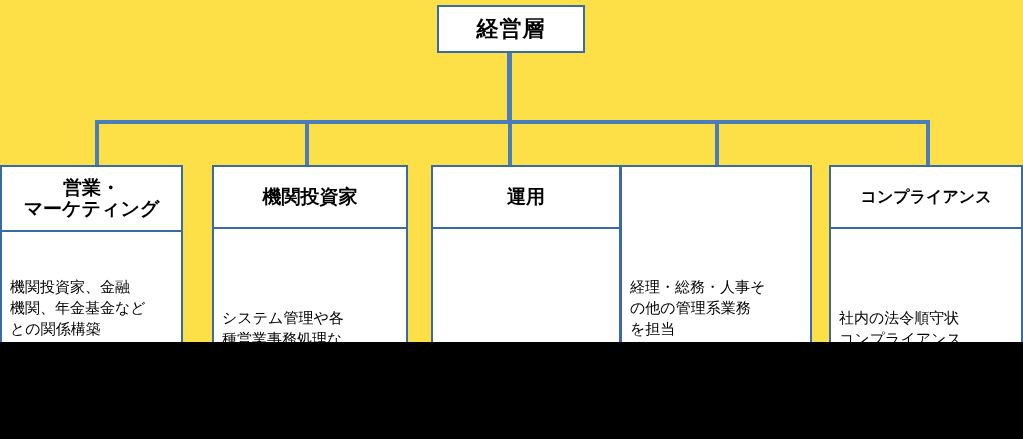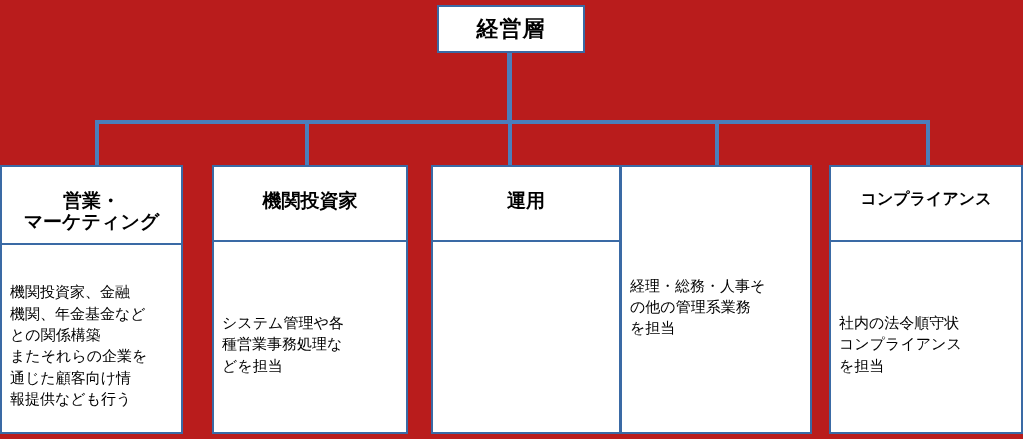--- a/index.html
+++ b/index.html
@@ -3,24 +3,24 @@
 <meta charset="utf-8">
 <style>
   html, body {
     margin: 0;
     padding: 0;
     background: #000000;
   }
   #canvas {
     position: relative;
     width: 1023px;
-    height: 439px;
-    background: #b91c1c;
+    height: 342px;
+    background: #fde047;
     overflow: hidden;
-    font-family: Liberation Serif, serif;
+    font-family: Liberation Sans, sans-serif;
   }
 
   
   .conn {
     position: absolute;
     background: #4A7EBB;
   }
 
   
   .top-box {
@@ -52,23 +52,23 @@
     border: 2px solid #3A6AA5;
     box-sizing: border-box;
     display: flex;
     flex-direction: column;
   }
   .dept-head {
     flex: 0 0 62px;
     border-bottom: 2px solid #3A6AA5;
     box-sizing: border-box;
     display: flex;
+    align-items: center;
     justify-content: center;
     padding: 10px 2px;
-    margin-top: 13px;
   }
   .dept-head .dept-title {
     font-size: 19px;
     font-weight: 700;
     color: #000000;
     text-align: center;
     line-height: 1.14;
     white-space: pre-line;
   }
   .dept-body {

